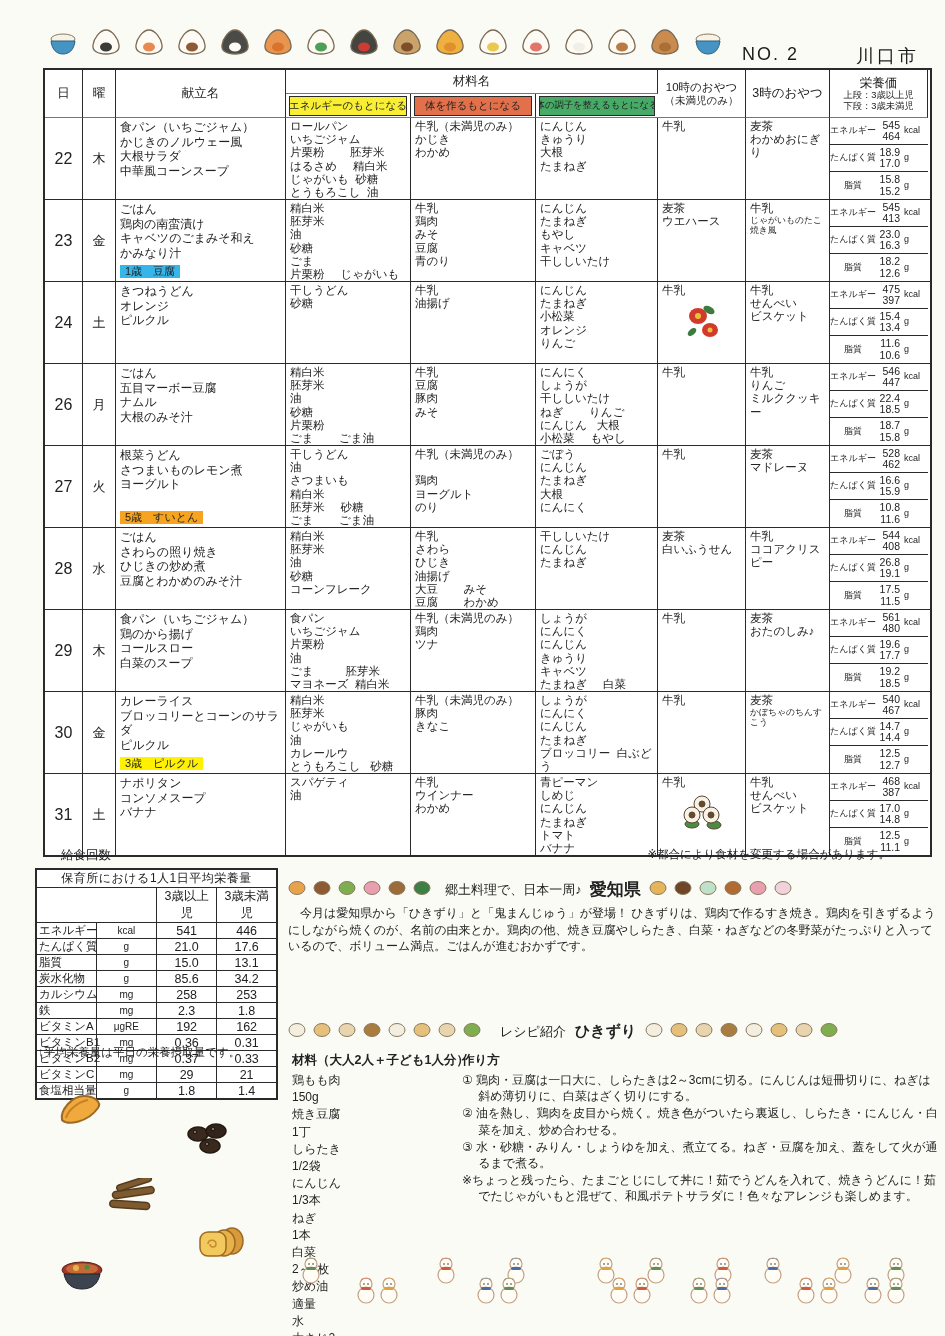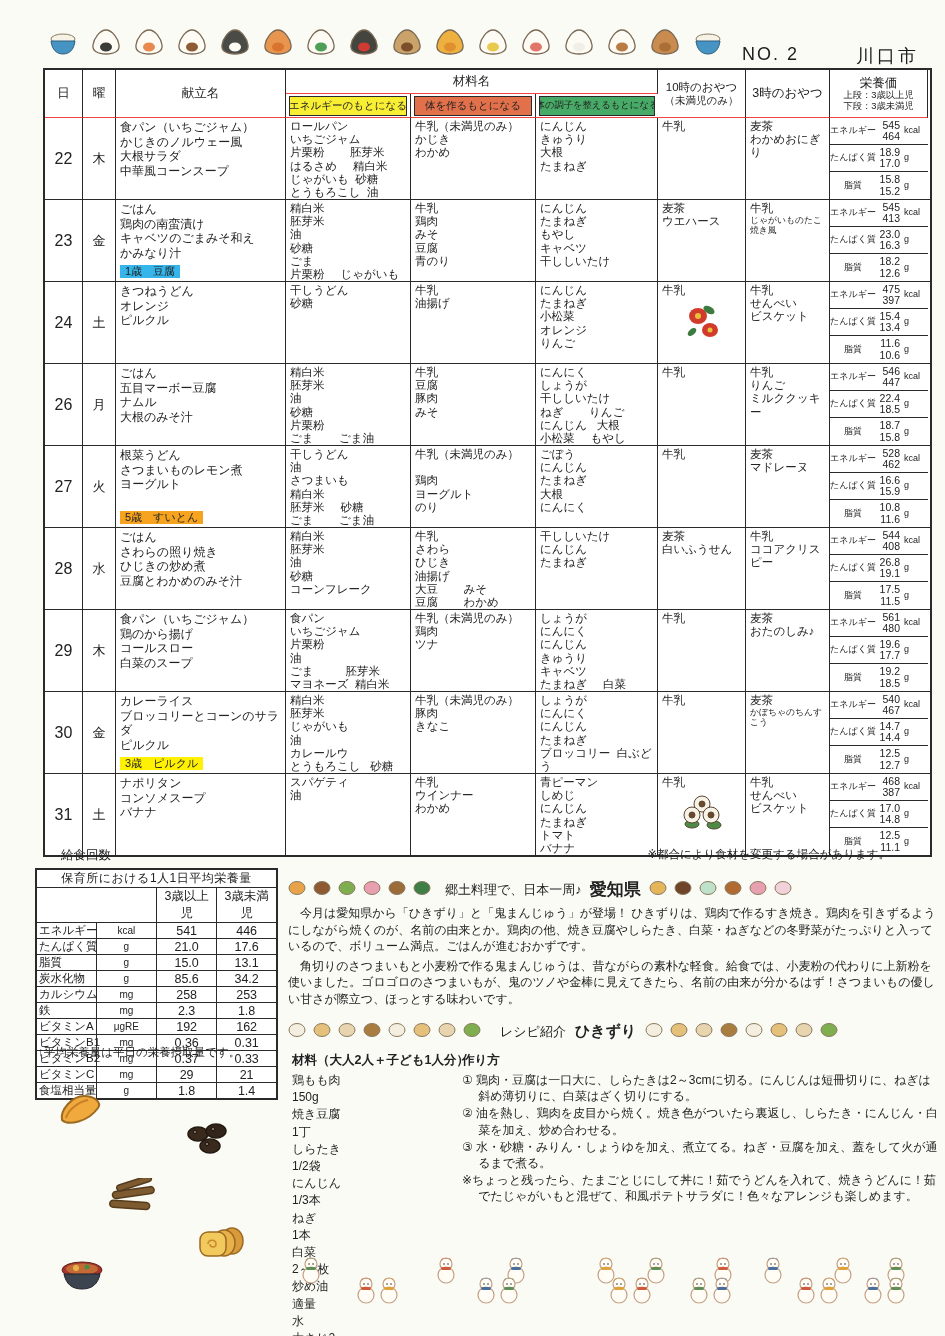--- a/index.html
+++ b/index.html
@@ -584,21 +584,20 @@
         <span><svg width="18" height="15" viewBox="0 0 18 15" xmlns="http://www.w3.org/2000/svg">
             <ellipse cx="9" cy="8" rx="8" ry="6.5" fill="#e8a0b0" stroke="#8a7a60"></ellipse>
           </svg></span>
         <span><svg width="18" height="15" viewBox="0 0 18 15" xmlns="http://www.w3.org/2000/svg">
             <ellipse cx="9" cy="8" rx="8" ry="6.5" fill="#f2d2da" stroke="#8a7a60"></ellipse>
           </svg></span>
       </span>
 </div>
 <div class="article-body" id="article-body">
       <p>今月は愛知県から「ひきずり」と「鬼まんじゅう」が登場！ ひきずりは、鶏肉で作るすき焼き。鶏肉を引きずるようにしながら焼くのが、名前の由来とか。鶏肉の他、焼き豆腐やしらたき、白菜・ねぎなどの冬野菜がたっぷりと入っているので、ボリューム満点。ごはんが進むおかずです。</p>
-      <p>角切りのさつまいもと小麦粉で作る鬼まんじゅうは、昔ながらの素朴な軽食。給食では、小麦粉の代わりに上新粉を使いました。ゴロゴロのさつまいもが、鬼のツノや金棒に見えてきたら、名前の由来が分かるはず！さつまいもの優しい甘さが際立つ、ほっとする味わいです。</p>
     </div>
 
 <div class="recipe-head">
   <span class="food-dots" id="seeds-left">
         <span><svg width="18" height="15" viewBox="0 0 18 15" xmlns="http://www.w3.org/2000/svg">
             <ellipse cx="9" cy="8" rx="8" ry="6.5" fill="#f3eee0" stroke="#8a7a60"></ellipse>
           </svg></span>
         <span><svg width="18" height="15" viewBox="0 0 18 15" xmlns="http://www.w3.org/2000/svg">
             <ellipse cx="9" cy="8" rx="8" ry="6.5" fill="#e5c07a" stroke="#8a7a60"></ellipse>
           </svg></span>

